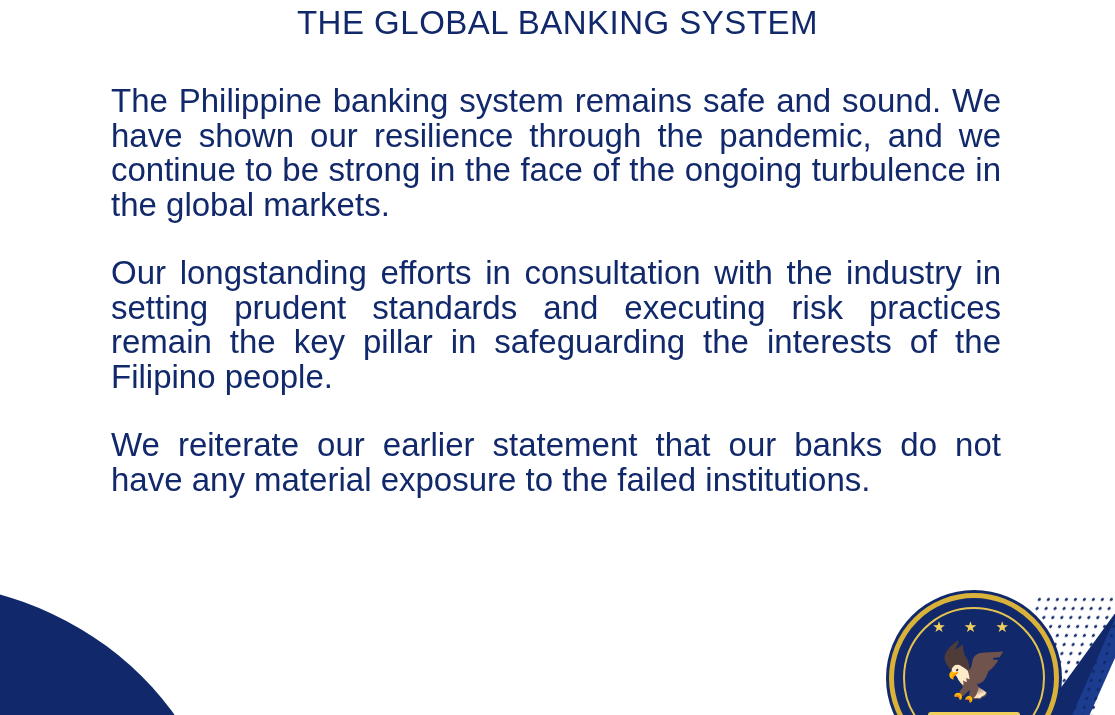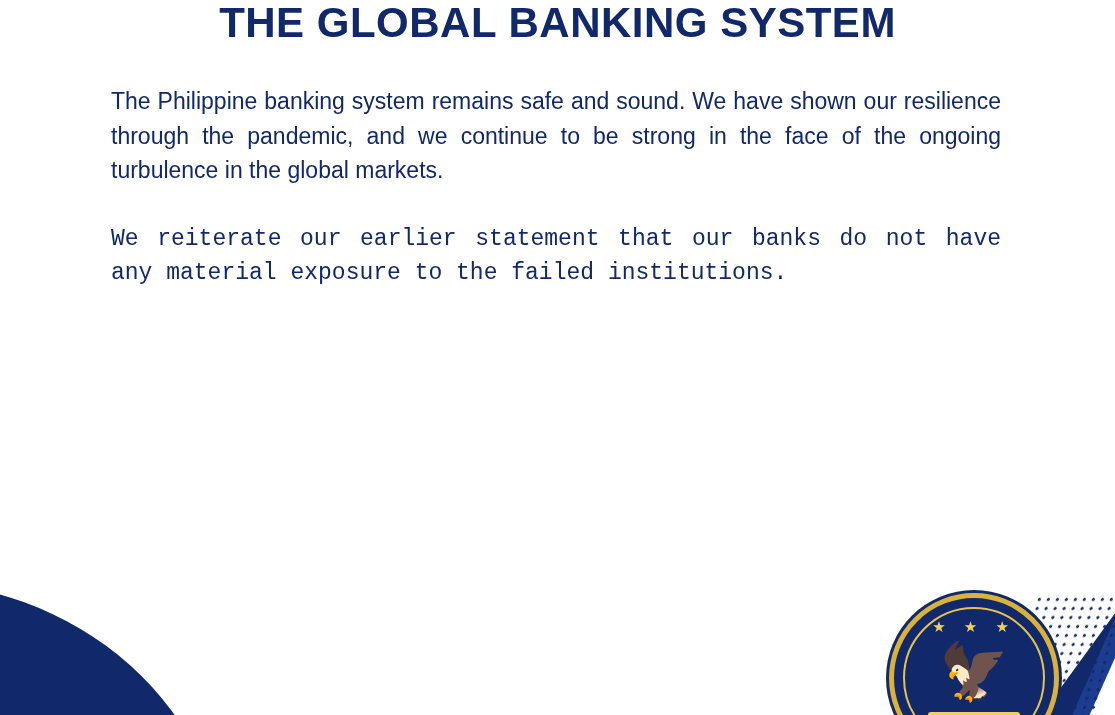--- a/index.html
+++ b/index.html
@@ -18,44 +18,44 @@
     overflow: hidden;
   }
 
   
   .title {
     position: absolute;
     top: 2px;
     left: 0;
     width: 1115px;
     text-align: center;
-    font-size: 42px;
-    font-weight: bold;
+    font-size: 33px;
+    font-weight: normal;
     letter-spacing: 0.5px;
     color: #11296b;
     line-height: 42px;
   }
 
   
   .body-wrap {
     position: absolute;
     top: 84px;
     left: 111px;
     width: 890px;
   }
   .para {
-    font-size: 23px;
+    font-size: 33px;
     line-height: 34.5px;
     color: #11296b;
     text-align: justify;
     text-justify: inter-word;
     margin-bottom: 34px;
     font-weight: 500;
   }
-  .para:last-child { margin-bottom: 0; font-family: Liberation Mono, monospace; }
+  .para:last-child { margin-bottom: 0; }
 
   
   .swoosh-left {
     position: absolute;
     left: -120px;
     bottom: -150px;
     width: 330px;
     height: 300px;
     background: #11296b;
     border-radius: 0 100% 0 0;
@@ -156,20 +156,21 @@
 </style>
 </head>
 <body>
 
 <div id="page">
 
   <div class="title">THE GLOBAL BANKING SYSTEM</div>
 
   <div class="body-wrap">
     <p class="para">The Philippine banking system remains safe and sound. We have shown our resilience through the pandemic, and we continue to be strong in the face of the ongoing turbulence in the global markets.</p>
+    <p class="para">Our longstanding efforts in consultation with the industry in setting prudent standards and executing risk practices remain the key pillar in safeguarding the interests of the Filipino people.</p>
     <p class="para">We reiterate our earlier statement that our banks do not have any material exposure to the failed institutions.</p>
   </div>
 
   <div class="swoosh-left"></div>
 
   <div class="deco-right">
     <div class="ray ray-a"></div>
     <div class="ray ray-b"></div>
     <div class="dots"></div>
   </div>

